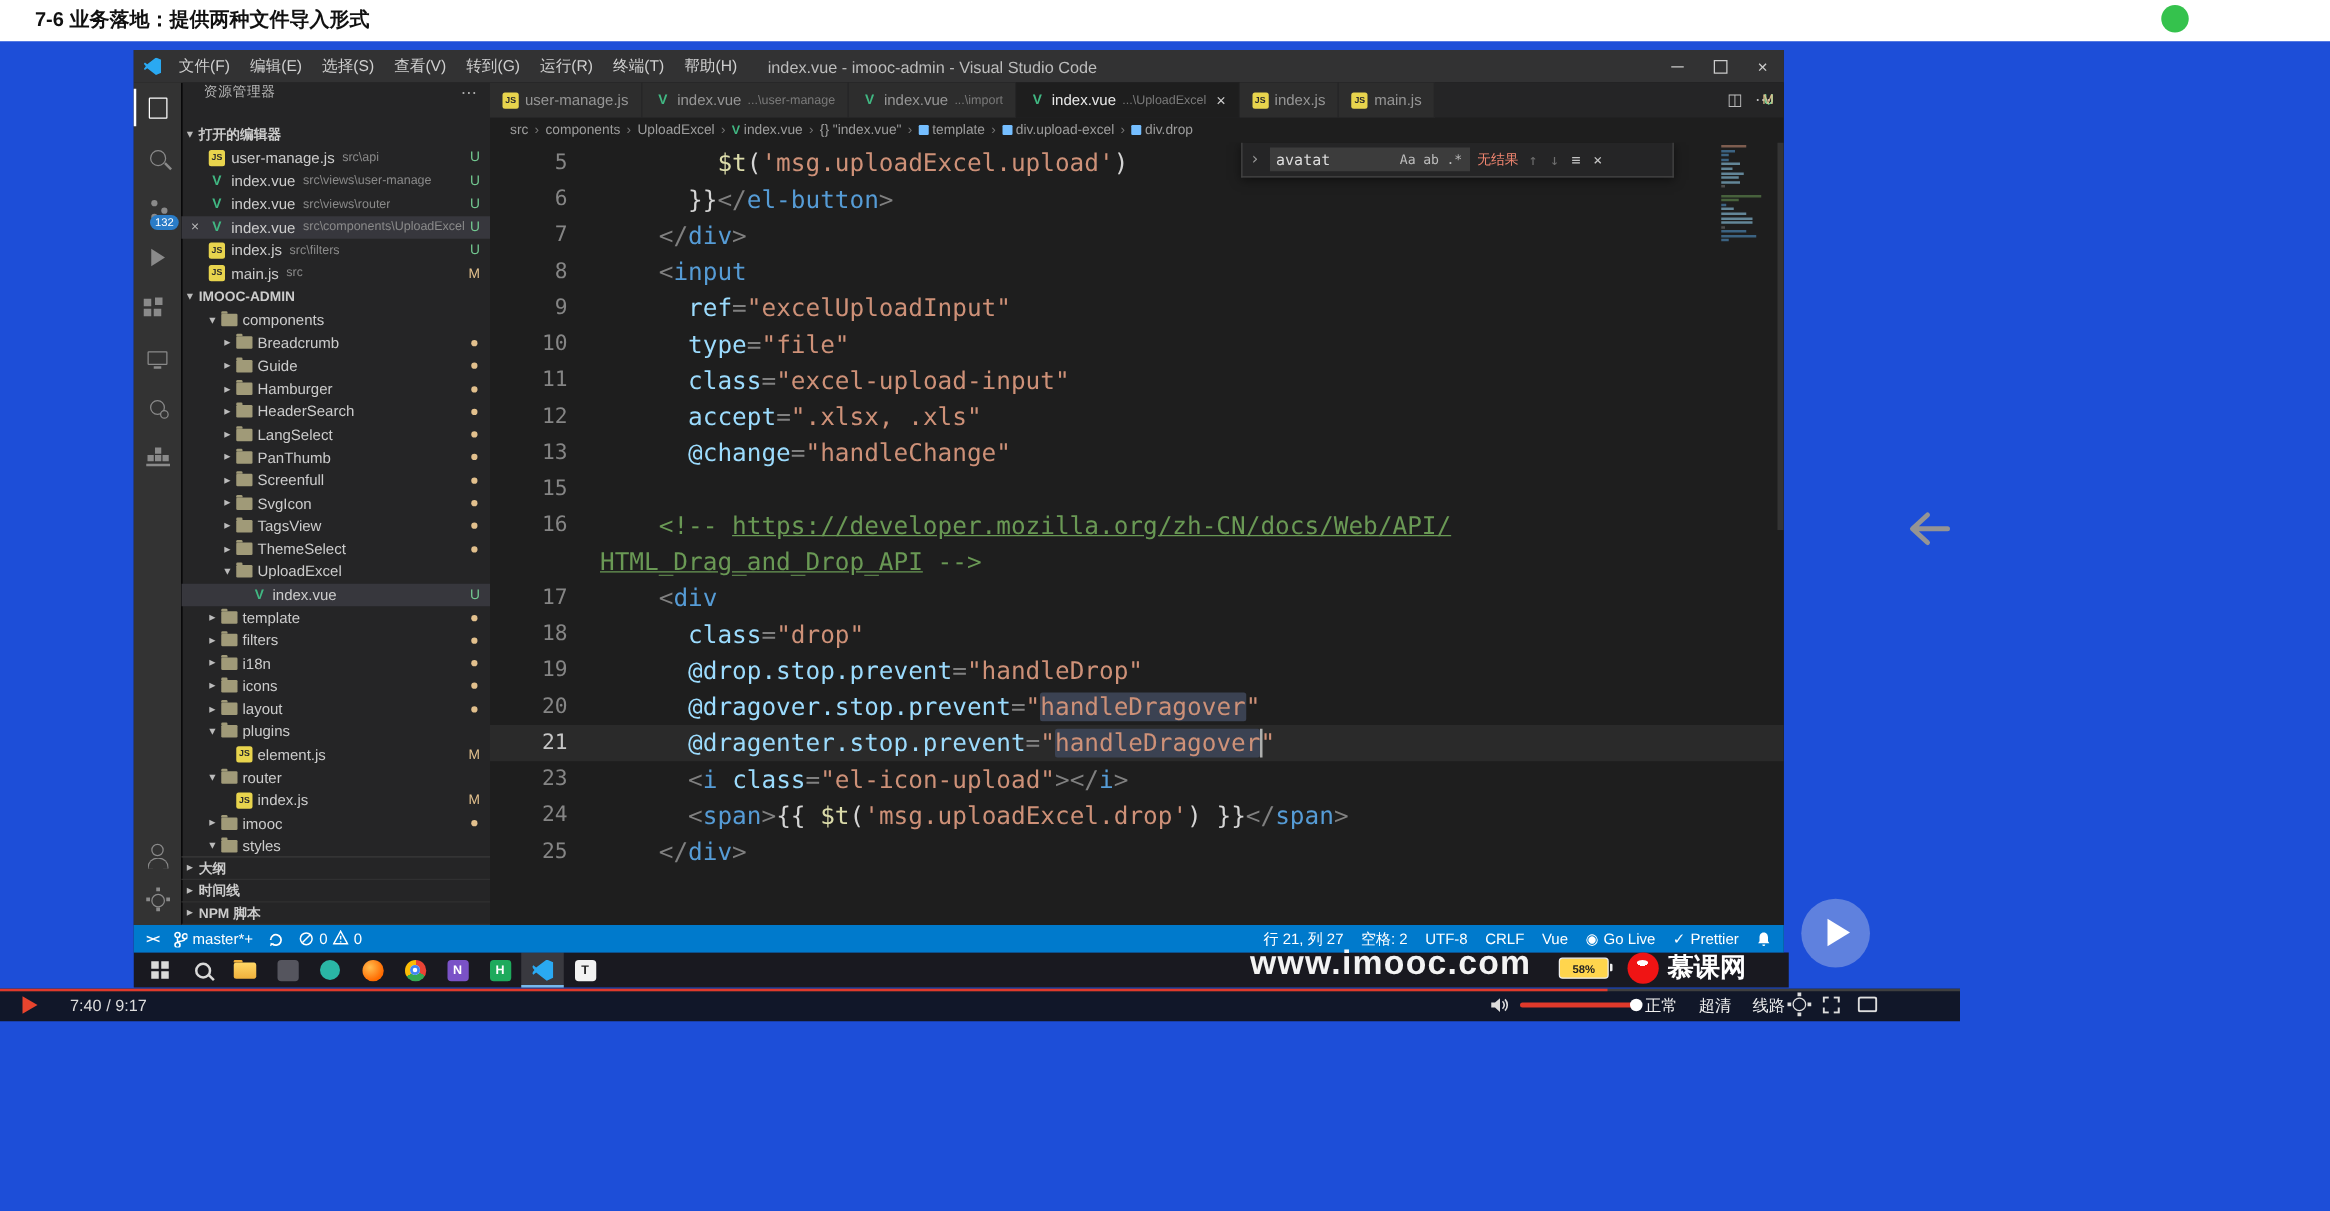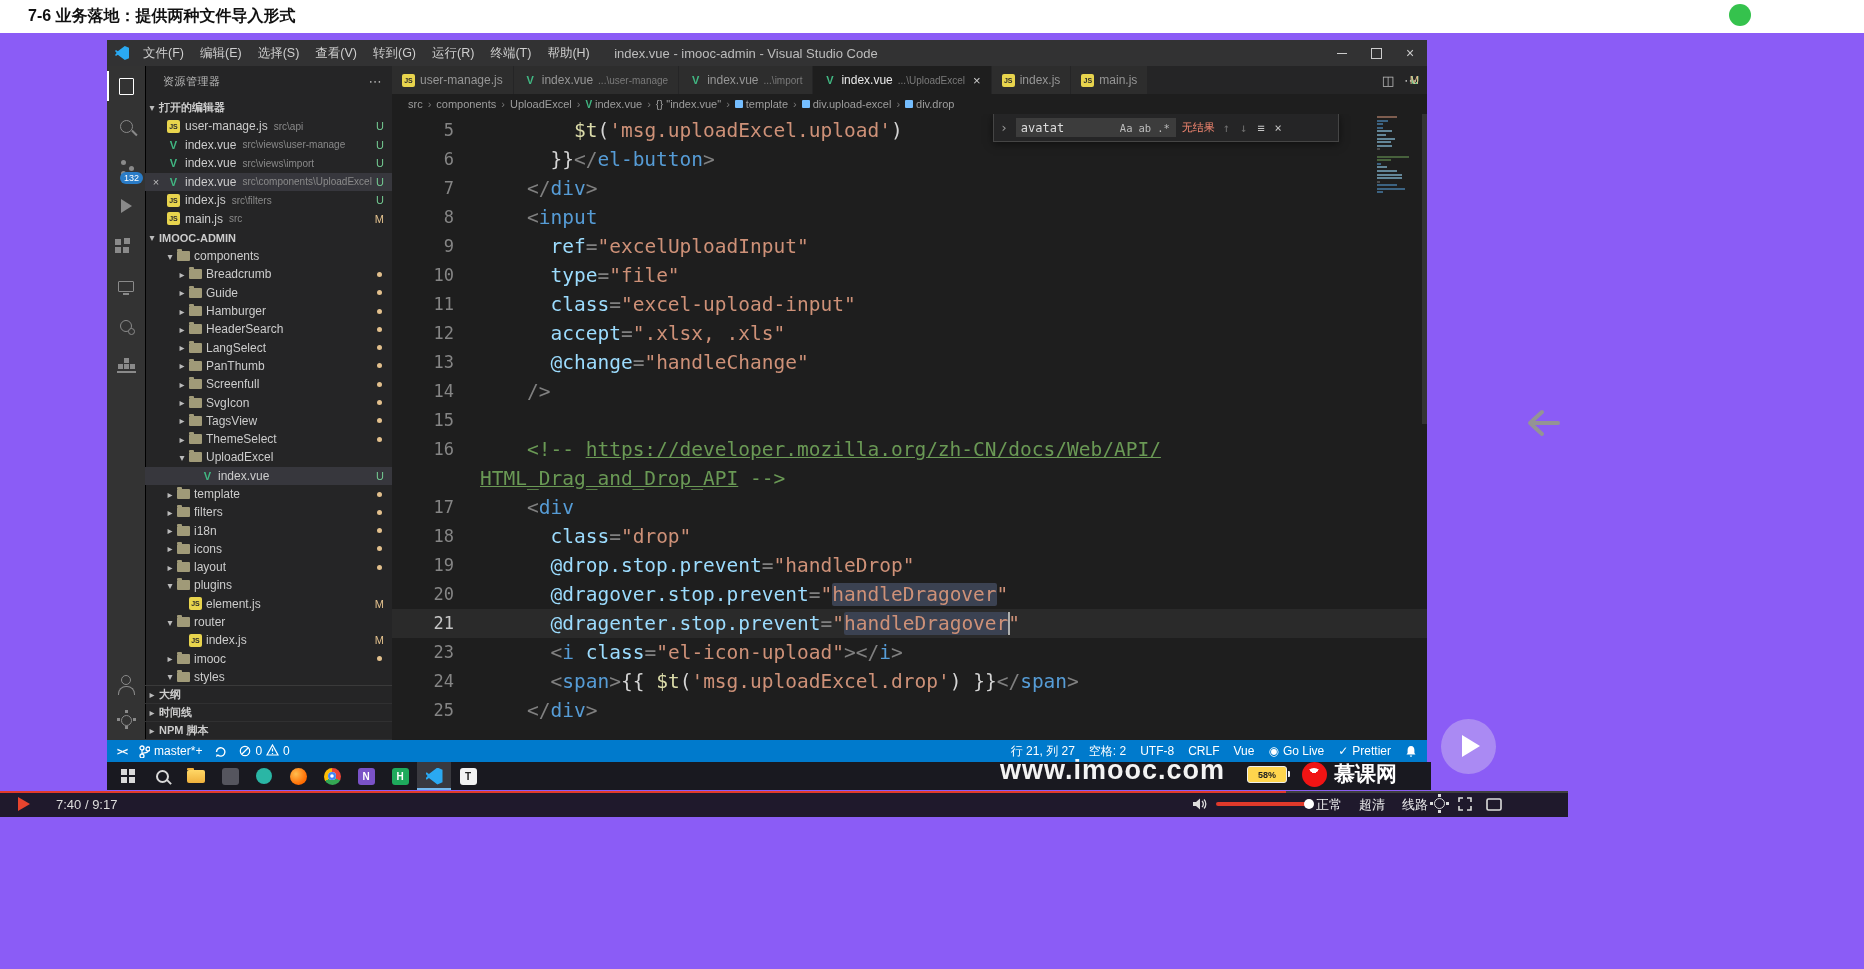--- a/index.html
+++ b/index.html
@@ -1,16 +1,16 @@
 <!DOCTYPE html>
 <html><head>
 <meta charset="utf-8">
 <style>
   html,body{margin:0;padding:0;background:#000;width:1864px;height:969px;overflow:hidden;}
-  .stage{position:absolute;inset:0;width:1864px;height:969px;background:#8b5cf6;font-family:"Liberation Sans","DejaVu Sans",sans-serif;}
+  .stage{position:absolute;inset:0;width:1864px;height:969px;background:#1d4ed8;font-family:"Liberation Sans","DejaVu Sans",sans-serif;}
 
   
   .topbar{position:absolute;left:0;top:0;width:100%;height:33px;background:#ffffff;}
   .tb-title{position:absolute;left:28px;top:6px;font-size:16px;font-weight:700;color:#111;}
   .green-dot{position:absolute;left:1729px;top:4px;width:22px;height:22px;border-radius:50%;background:#35c24d;}
 
   
   .vscode{position:absolute;left:107px;top:40px;width:1320px;height:722px;background:#1e1e1e;color:#ccc;font-size:12px;}
   .vs-titlebar{position:absolute;left:0;top:0;right:0;height:26px;background:#323233;display:flex;align-items:center;}
   .vs-logo{width:14px;height:14px;margin:0 6px 0 8px;background:#2aa9f2;clip-path:polygon(70% 0%,100% 13%,100% 87%,70% 100%,20% 62%,7% 72%,0% 65%,12% 50%,0% 35%,7% 28%,20% 38%);}
@@ -42,21 +42,21 @@
   .k-docker{width:5px;height:5px;background:#8a8a8a;box-shadow:-6px 0 0 #8a8a8a,6px 0 0 #8a8a8a,0 -6px 0 #8a8a8a;}
   .k-docker::after{content:'';position:absolute;top:7px;left:-7px;width:19px;height:2px;background:#8a8a8a;}
   .k-acct{width:8px;height:8px;border:1.7px solid #8a8a8a;border-radius:50%;}
   .k-acct::after{content:'';position:absolute;top:10px;left:-4px;width:15px;height:8px;border:1.7px solid #8a8a8a;border-bottom:none;border-radius:8px 8px 0 0;}
   .k-gear{width:9px;height:9px;border:1.7px solid #8a8a8a;border-radius:50%;}
   .k-gear::before{content:'';position:absolute;width:3px;height:3px;background:#8a8a8a;top:-5.5px;left:3px;box-shadow:0 16px 0 #8a8a8a,-8px 8px 0 #8a8a8a,8px 8px 0 #8a8a8a;}
   .badge{position:absolute;right:2px;bottom:2px;background:#2a7cc7;color:#fff;font-size:9px;line-height:12px;padding:0 4px;border-radius:8px;}
 
   
   .sidebar{position:absolute;left:38px;top:26px;width:247px;bottom:22px;background:#252526;display:flex;flex-direction:column;overflow:hidden;box-shadow:1px 0 0 #000 inset;}
-  .sb-title-row{flex:0 0 30px;display:flex;align-items:center;padding:0 10px 2px 18px;font-size:11px;color:#b8b8b8;letter-spacing:.5px;}
+  .sb-title-row{flex:0 0 30px;display:flex;align-items:flex-start;padding:0 10px 2px 18px;font-size:11px;color:#b8b8b8;letter-spacing:.5px;}
   .sb-more{margin-left:auto;color:#aaa;font-size:13px;}
   .sec-head{flex:0 0 19px;display:flex;align-items:center;font-size:11px;font-weight:700;color:#cccccc;}
   .chev{width:14px;text-align:center;color:#bbb;font-size:10px;display:inline-block;}
   #open-editors{flex:0 0 111px;}
   .oe-row{height:18.5px;display:flex;align-items:center;padding-left:22px;position:relative;cursor:pointer;}
   .oe-row.active{background:#37373d;padding-left:4px;}
   .oe-close{width:14px;color:#bbb;font-size:11px;text-align:center;margin-right:4px;}
   .oe-name{font-size:12px;color:#ccc;margin-left:5px;white-space:nowrap;}
   .oe-path{font-size:10px;color:#8a8a8a;margin-left:6px;white-space:nowrap;overflow:hidden;}
   .gstat{position:absolute;right:8px;font-size:11px;}
@@ -256,21 +256,21 @@
           </div>
           <div class="oe-row">
             <span class="fi-vue">V</span>
             <span class="oe-name">index.vue</span>
             <span class="oe-path">src\views\user-manage</span>
             <span class="gstat stU">U</span>
           </div>
           <div class="oe-row">
             <span class="fi-vue">V</span>
             <span class="oe-name">index.vue</span>
-            <span class="oe-path">src\views\import</span>
+            <span class="oe-path">src\views\router</span>
             <span class="gstat stU">U</span>
           </div>
           <div class="oe-row active">
             <span class="oe-close">×</span>
             <span class="fi-vue">V</span>
             <span class="oe-name">index.vue</span>
             <span class="oe-path">src\components\UploadExcel</span>
             <span class="gstat stU">U</span>
           </div>
           <div class="oe-row">
@@ -531,21 +531,20 @@
         <div id="code-lines">
             <div class="code-line"><span class="ln">5</span><span class="ct"><span class="sg pl">        </span><span class="sg fn">$t</span><span class="sg pl">(</span><span class="sg st">'msg.uploadExcel.upload'</span><span class="sg pl">)</span></span></div>
             <div class="code-line"><span class="ln">6</span><span class="ct"><span class="sg pl">      }}</span><span class="sg pu">&lt;/</span><span class="sg tg">el-button</span><span class="sg pu">&gt;</span></span></div>
             <div class="code-line"><span class="ln">7</span><span class="ct"><span class="sg pl">    </span><span class="sg pu">&lt;/</span><span class="sg tg">div</span><span class="sg pu">&gt;</span></span></div>
             <div class="code-line"><span class="ln">8</span><span class="ct"><span class="sg pl">    </span><span class="sg pu">&lt;</span><span class="sg tg">input</span></span></div>
             <div class="code-line"><span class="ln">9</span><span class="ct"><span class="sg pl">      </span><span class="sg at">ref</span><span class="sg pu">=</span><span class="sg st">"excelUploadInput"</span></span></div>
             <div class="code-line"><span class="ln">10</span><span class="ct"><span class="sg pl">      </span><span class="sg at">type</span><span class="sg pu">=</span><span class="sg st">"file"</span></span></div>
             <div class="code-line"><span class="ln">11</span><span class="ct"><span class="sg pl">      </span><span class="sg at">class</span><span class="sg pu">=</span><span class="sg st">"excel-upload-input"</span></span></div>
             <div class="code-line"><span class="ln">12</span><span class="ct"><span class="sg pl">      </span><span class="sg at">accept</span><span class="sg pu">=</span><span class="sg st">".xlsx, .xls"</span></span></div>
             <div class="code-line"><span class="ln">13</span><span class="ct"><span class="sg pl">      </span><span class="sg at">@change</span><span class="sg pu">=</span><span class="sg st">"handleChange"</span></span></div>
-            <div class="code-line"><span class="ln">14</span><span class="ct"><span class="sg pl">    </span><span class="sg pu">/&gt;</span></span></div>
             <div class="code-line"><span class="ln">15</span><span class="ct"></span></div>
             <div class="code-line"><span class="ln">16</span><span class="ct"><span class="sg pl">    </span><span class="sg cm">&lt;!-- </span><span class="sg cm fu">https://developer.mozilla.org/zh-CN/docs/Web/API/</span></span></div>
             <div class="code-line"><span class="ln"></span><span class="ct"><span class="sg cm fu">HTML_Drag_and_Drop_API</span><span class="sg cm"> --&gt;</span></span></div>
             <div class="code-line"><span class="ln">17</span><span class="ct"><span class="sg pl">    </span><span class="sg pu">&lt;</span><span class="sg tg">div</span></span></div>
             <div class="code-line"><span class="ln">18</span><span class="ct"><span class="sg pl">      </span><span class="sg at">class</span><span class="sg pu">=</span><span class="sg st">"drop"</span></span></div>
             <div class="code-line"><span class="ln">19</span><span class="ct"><span class="sg pl">      </span><span class="sg at">@drop.stop.prevent</span><span class="sg pu">=</span><span class="sg st">"handleDrop"</span></span></div>
             <div class="code-line"><span class="ln">20</span><span class="ct"><span class="sg pl">      </span><span class="sg at">@dragover.stop.prevent</span><span class="sg pu">=</span><span class="sg st">"</span><span class="sg st fh">handleDragover</span><span class="sg st">"</span></span></div>
             <div class="code-line cur"><span class="ln">21</span><span class="ct"><span class="sg pl">      </span><span class="sg at">@dragenter.stop.prevent</span><span class="sg pu">=</span><span class="sg st">"</span><span class="sg st fh">handleDragover</span><span class="sg st">"</span><i class="cursor" style="left: 45ch;"></i></span></div>
             <div class="code-line"><span class="ln">23</span><span class="ct"><span class="sg pl">      </span><span class="sg pu">&lt;</span><span class="sg tg">i</span><span class="sg pl"> </span><span class="sg at">class</span><span class="sg pu">=</span><span class="sg st">"el-icon-upload"</span><span class="sg pu">&gt;&lt;/</span><span class="sg tg">i</span><span class="sg pu">&gt;</span></span></div>
             <div class="code-line"><span class="ln">24</span><span class="ct"><span class="sg pl">      </span><span class="sg pu">&lt;</span><span class="sg tg">span</span><span class="sg pu">&gt;</span><span class="sg pl">{{ </span><span class="sg fn">$t</span><span class="sg pl">(</span><span class="sg st">'msg.uploadExcel.drop'</span><span class="sg pl">)</span><span class="sg pl"> }}</span><span class="sg pu">&lt;/</span><span class="sg tg">span</span><span class="sg pu">&gt;</span></span></div>

